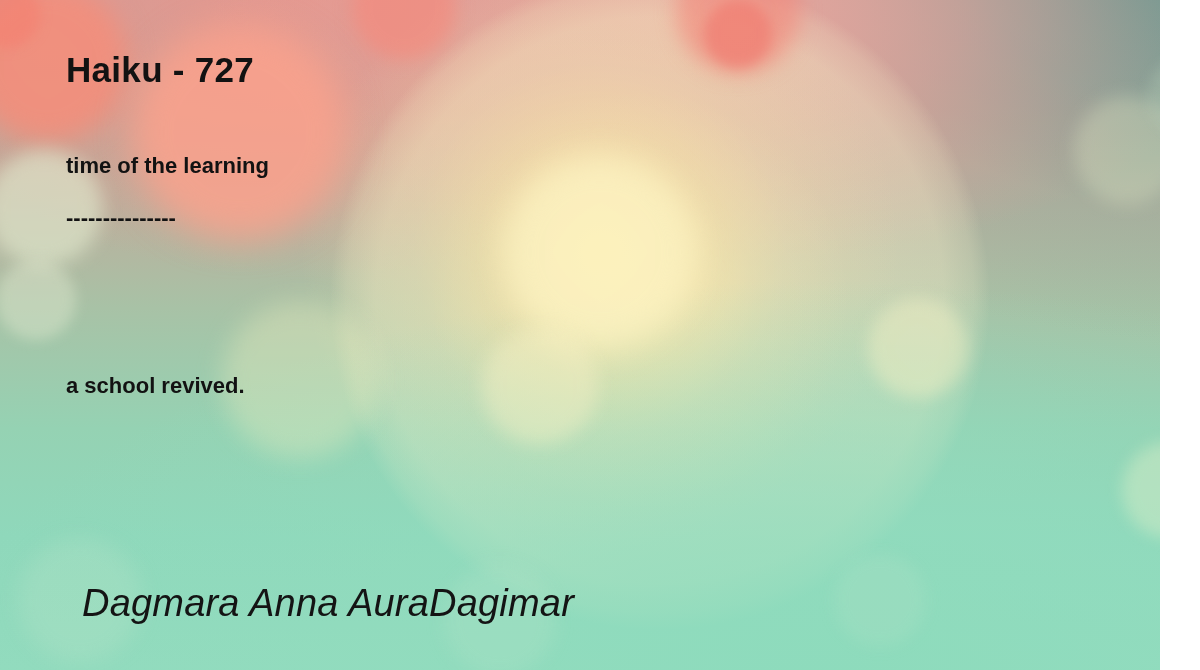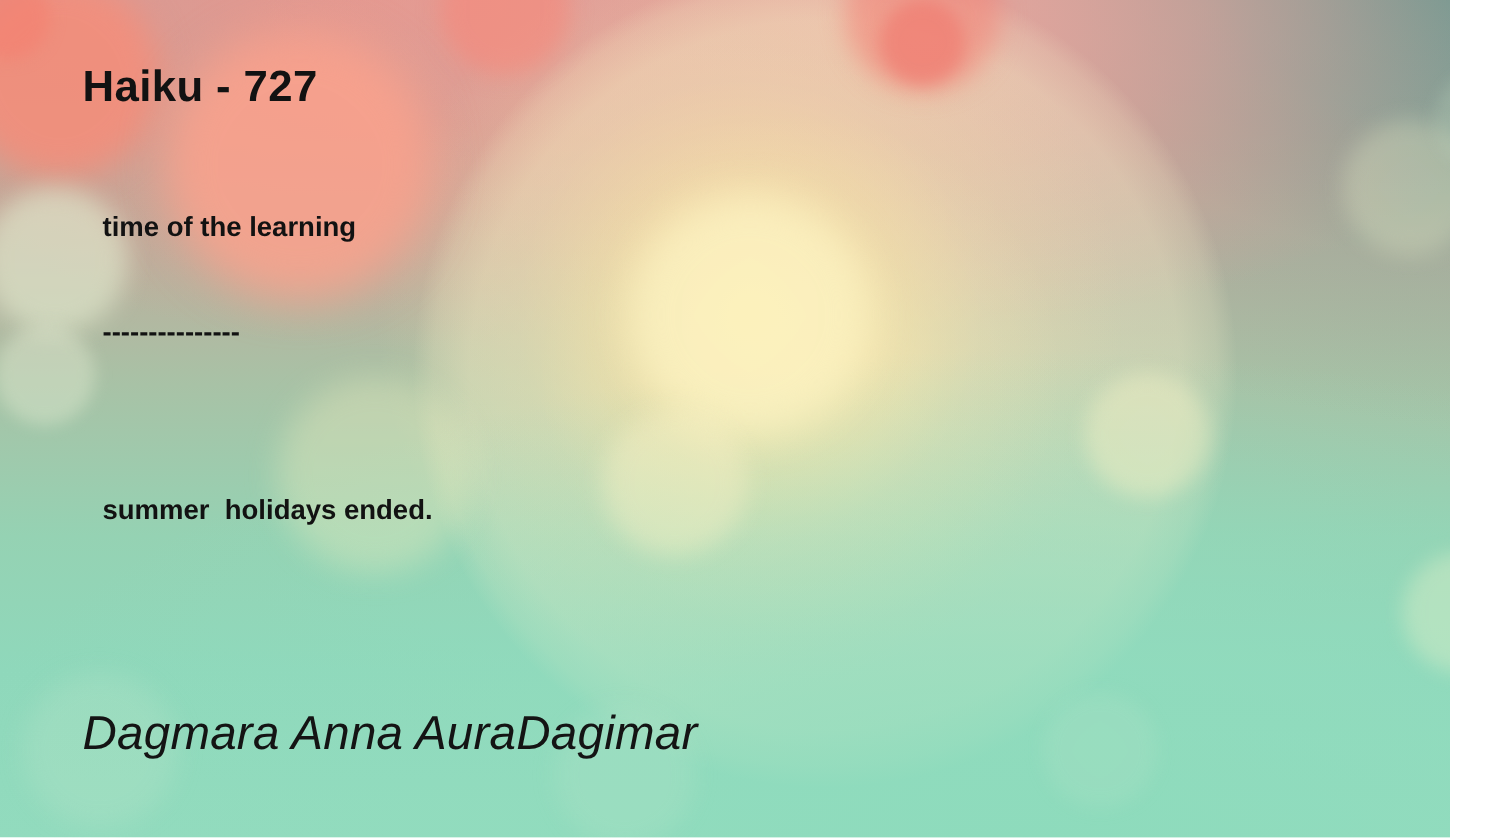--- a/index.html
+++ b/index.html
@@ -124,30 +124,30 @@
     left: 66px;
     top: 155px;
     width: 1000px;
   }
   .poem-line {
     font-size: 22px;
     font-weight: bold;
     color: #121212;
     line-height: 1.0;
     white-space: pre;
-    margin: 16px;
+    margin: 0;
   }
   .line-gap-small { height: 30px; }
   .line-gap-large { height: 58px; }
 
   #poem-author {
     position: absolute;
     left: 66px;
     top: 566px;
-    margin: 0;
+    margin: 16px;
     font-size: 38px;
     font-style: italic;
     font-weight: normal;
     color: #141414;
     letter-spacing: 0.2px;
     white-space: pre;
   }
 </style>
 </head>
 <body>
@@ -192,22 +192,22 @@
 
       <div class="line-gap-small"></div>
 
       <p class="poem-line">---------------</p>
 
       <div class="line-gap-small"></div>
 
 
       <div class="line-gap-large"></div>
 
-      <p class="poem-line">summer  holidays ended.</p>
 
       <div class="line-gap-large"></div>
 
+      <p class="poem-line">a school revived.</p>
     </div>
 
     <p id="poem-author">Dagmara Anna AuraDagimar</p>
 
   </div>
 </div>
 
 </body></html>

